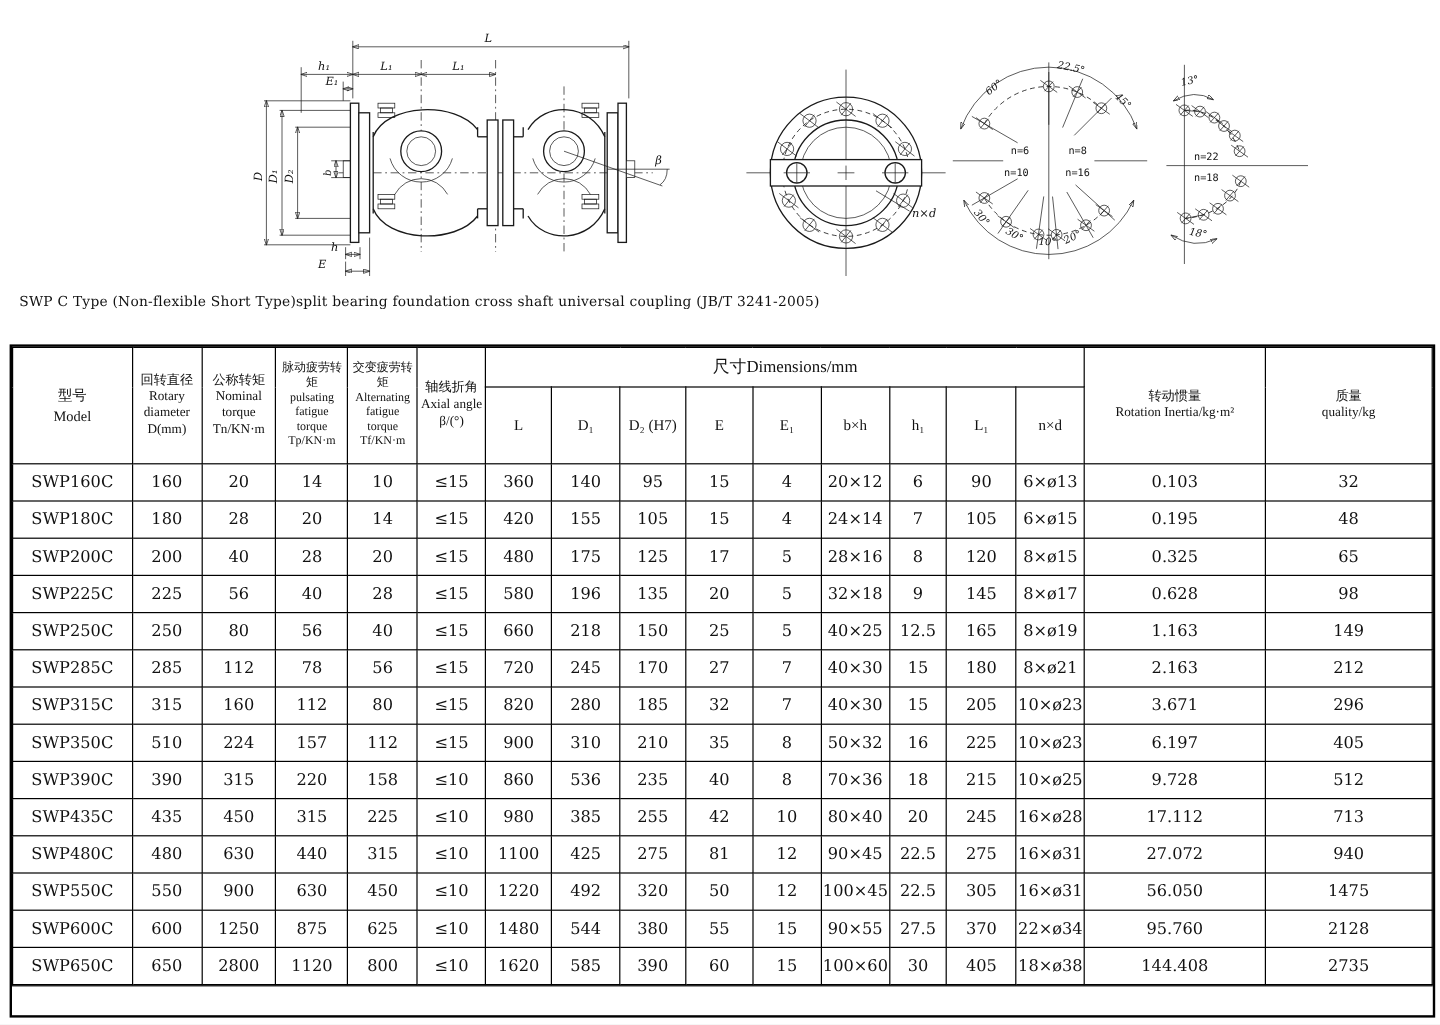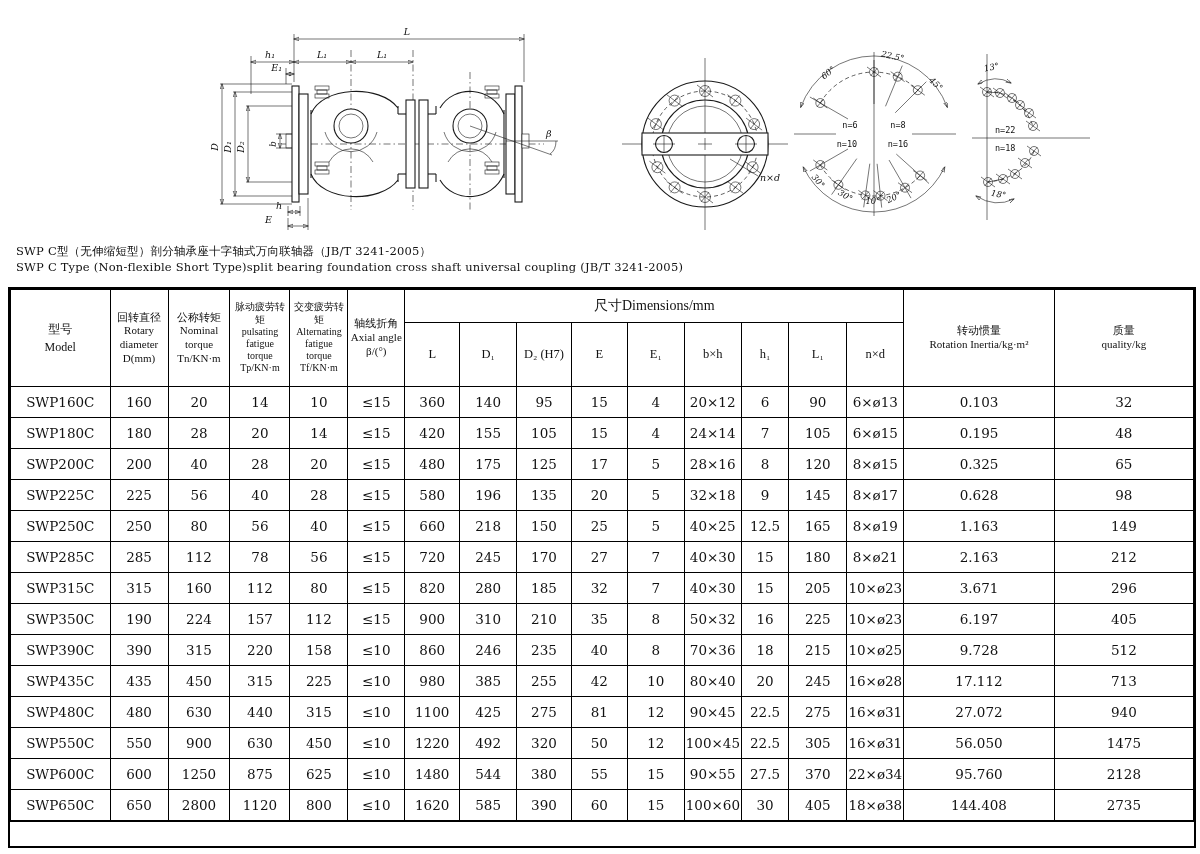--- a/index.html
+++ b/index.html
@@ -263,21 +263,20 @@
     <use href="#boltS" x="63" y="117"></use>
     <use href="#boltS" x="53" y="128"></use>
     <use href="#boltS" x="41" y="133"></use>
     <use href="#boltS" x="26" y="136"></use>
 
     <text class="dlabS" x="36" y="151" transform="rotate(10 36 151)" text-anchor="middle">18°</text>
     <path d="M14,150 Q33,162 52,153" class="thin" marker-start="url(#ar)" marker-end="url(#ar)"></path>
   </svg>
 
   <div class="titles">
-    <div>SWP C型（无伸缩短型）剖分轴承座十字轴式万向联轴器（JB/T 3241-2005）</div>
     <div>SWP C Type (Non-flexible Short Type)split bearing foundation cross shaft universal coupling  (JB/T 3241-2005)</div>
   </div>
 
   <div class="table-wrap">
     <table class="spec">
       <colgroup>
         <col style="width:98px">
           <col style="width:57px">
           <col style="width:61px">
           <col style="width:59px">
@@ -467,21 +466,21 @@
             <td>7</td>
             <td>40×30</td>
             <td>15</td>
             <td>205</td>
             <td>10×ø23</td>
             <td>3.671</td>
             <td>296</td>
           </tr>
           <tr>
             <td>SWP350C</td>
-            <td>190</td>
+            <td>510</td>
             <td>224</td>
             <td>157</td>
             <td>112</td>
             <td>≤15</td>
             <td>900</td>
             <td>310</td>
             <td>210</td>
             <td>35</td>
             <td>8</td>
             <td>50×32</td>
@@ -492,21 +491,21 @@
             <td>405</td>
           </tr>
           <tr>
             <td>SWP390C</td>
             <td>390</td>
             <td>315</td>
             <td>220</td>
             <td>158</td>
             <td>≤10</td>
             <td>860</td>
-            <td>246</td>
+            <td>536</td>
             <td>235</td>
             <td>40</td>
             <td>8</td>
             <td>70×36</td>
             <td>18</td>
             <td>215</td>
             <td>10×ø25</td>
             <td>9.728</td>
             <td>512</td>
           </tr>

